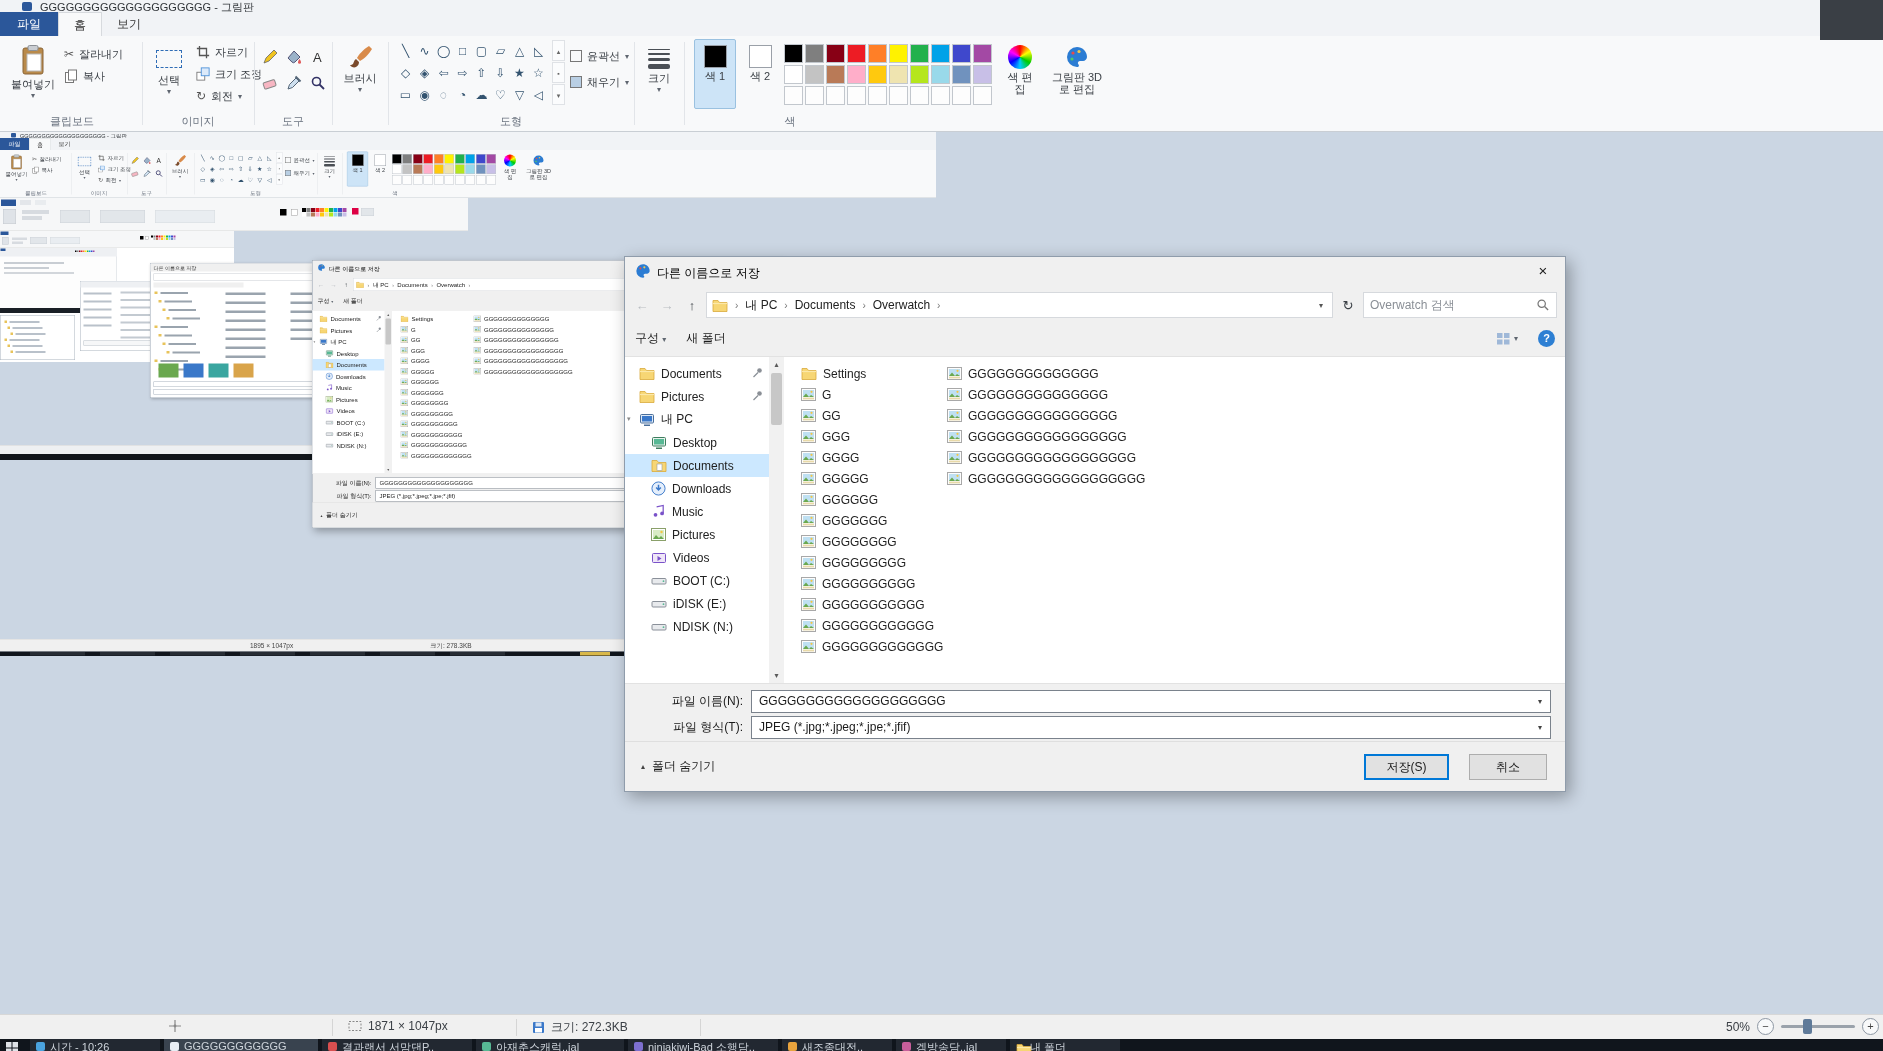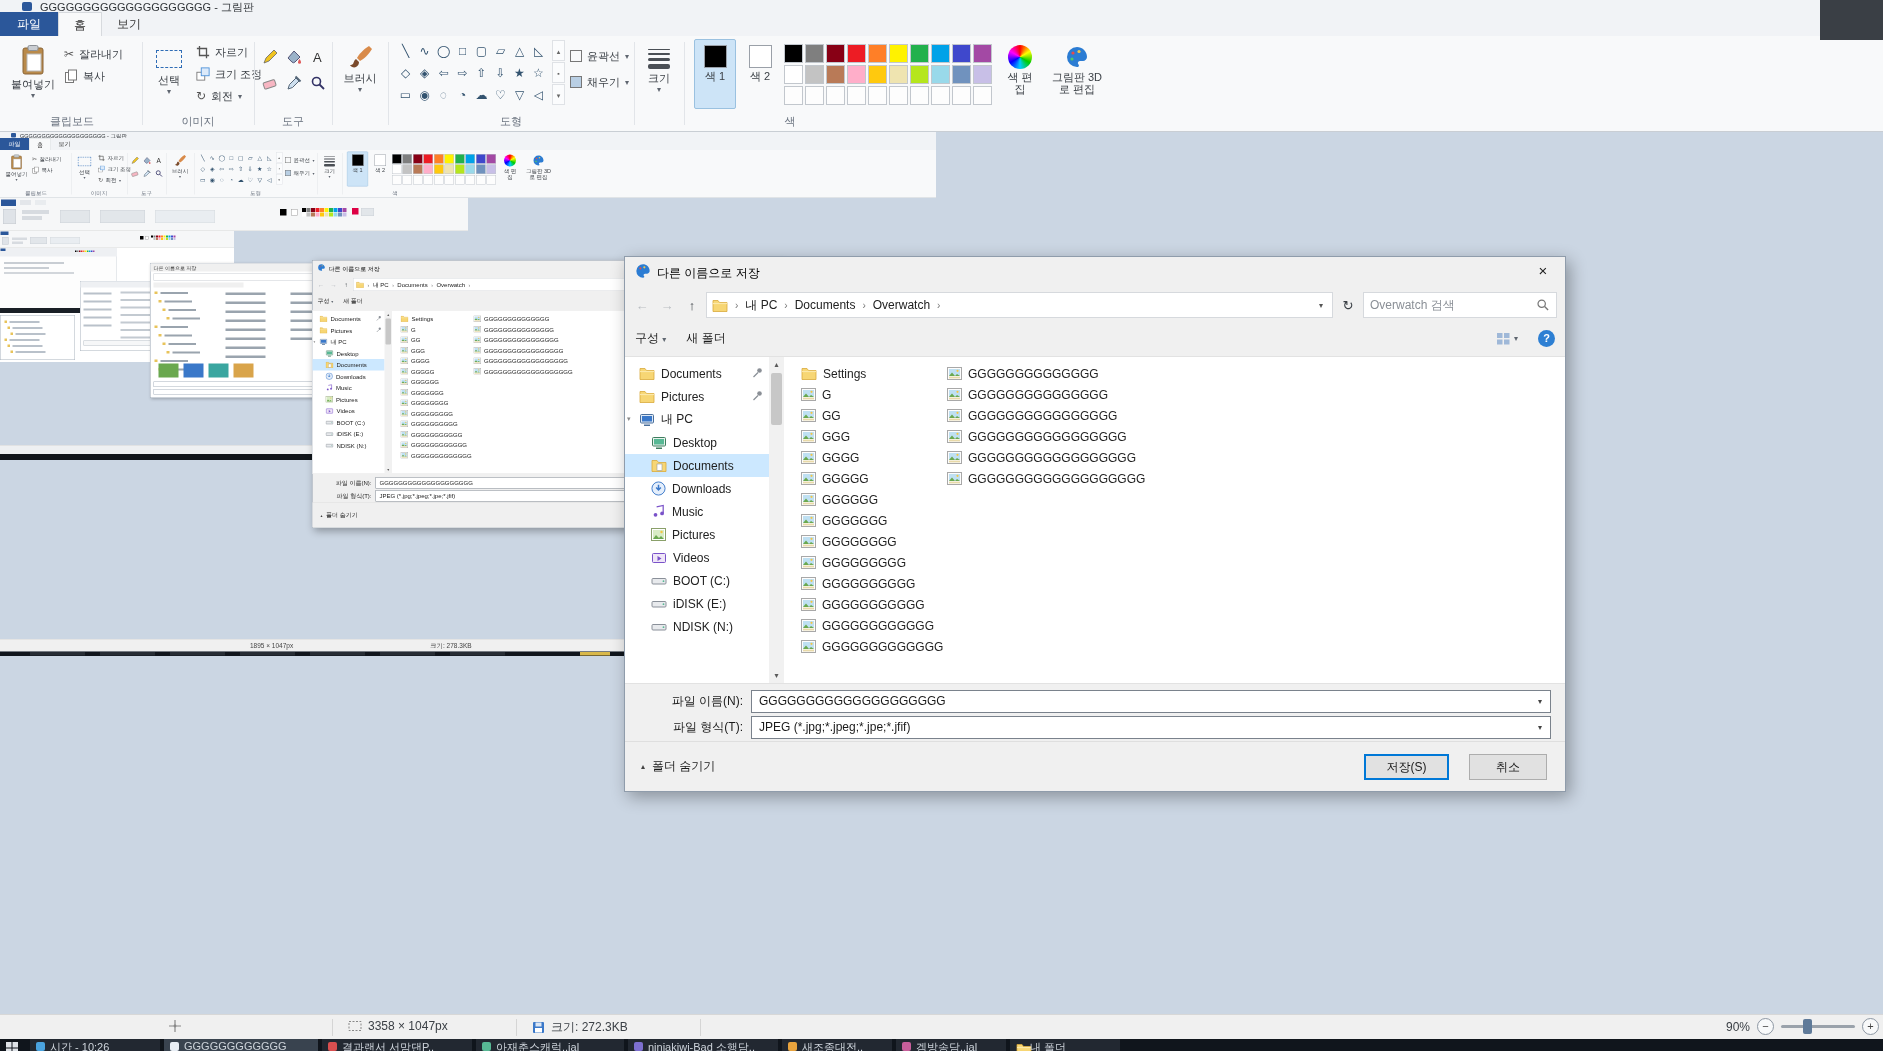--- a/index.html
+++ b/index.html
@@ -1755,36 +1755,36 @@
           </svg>
         </span>
     </div>
     <div class="sdiv" style="left:332px"></div>
     <div class="scell" style="left:348px">
       <span class="ico" id="dimico">
           <svg width="14" height="12" viewBox="0 0 14 12">
             <rect x="1" y="1.5" width="12" height="9" fill="none" stroke="#888" stroke-dasharray="2 1.5"></rect>
           </svg>
         </span>
-      <span>3358 × 1047px</span>
+      <span>1871 × 1047px</span>
     </div>
     <div class="sdiv" style="left:516px"></div>
     <div class="scell" style="left:532px">
       <span class="ico" id="diskico">
           <svg width="13" height="13" viewBox="0 0 13 13">
             <rect x="1" y="1" width="11" height="11" rx="1" fill="#3a78c9"></rect>
             <rect x="3.5" y="1.5" width="6" height="4" fill="#dbe6f4"></rect>
             <rect x="3" y="7" width="7" height="4.5" fill="#fff"></rect>
           </svg>
         </span>
       <span>크기: 272.3KB</span>
     </div>
     <div class="sdiv" style="left:700px"></div>
     <div class="zoomwrap">
-      <span>90%</span>
+      <span>50%</span>
       <span class="zbtn">−</span>
       <span class="ztrack">
           <span class="zthumb"></span>
         </span>
       <span class="zbtn">+</span>
     </div>
   </div>
 
   <div class="taskbar">
     <span class="tstart ico" id="startico">

